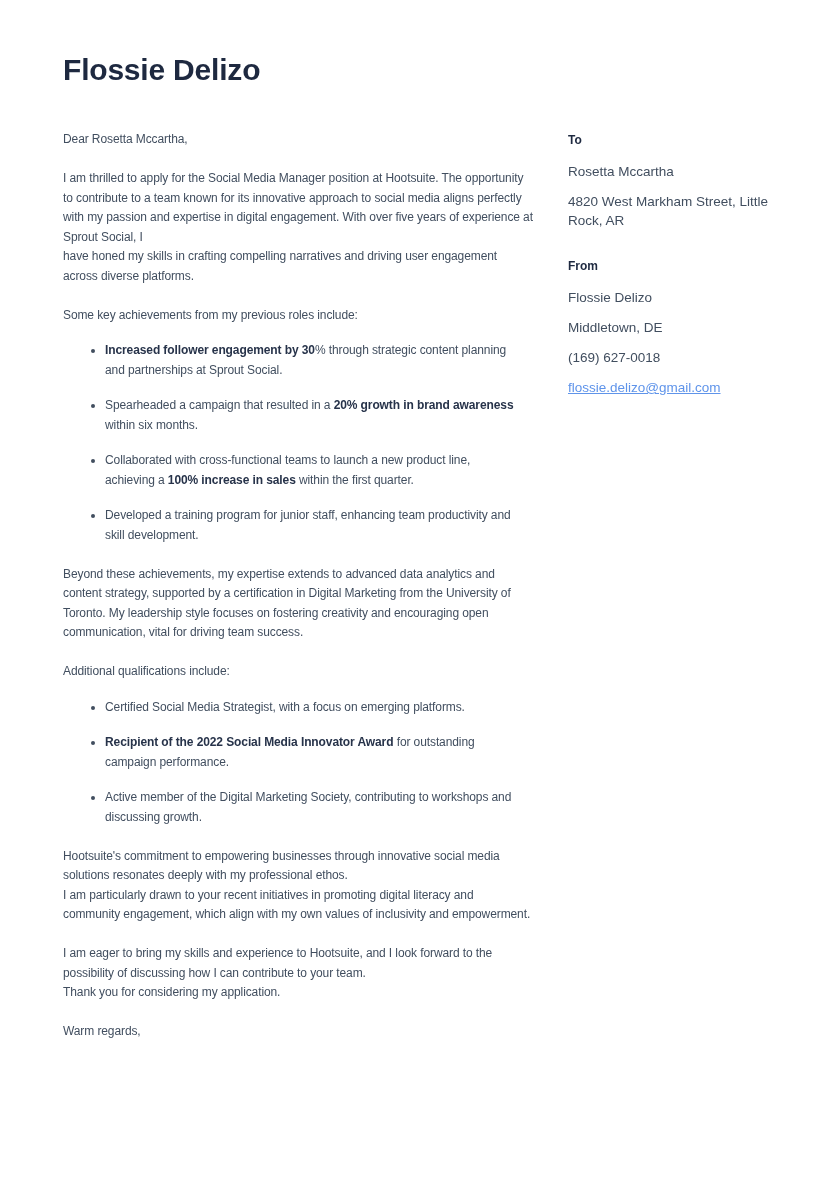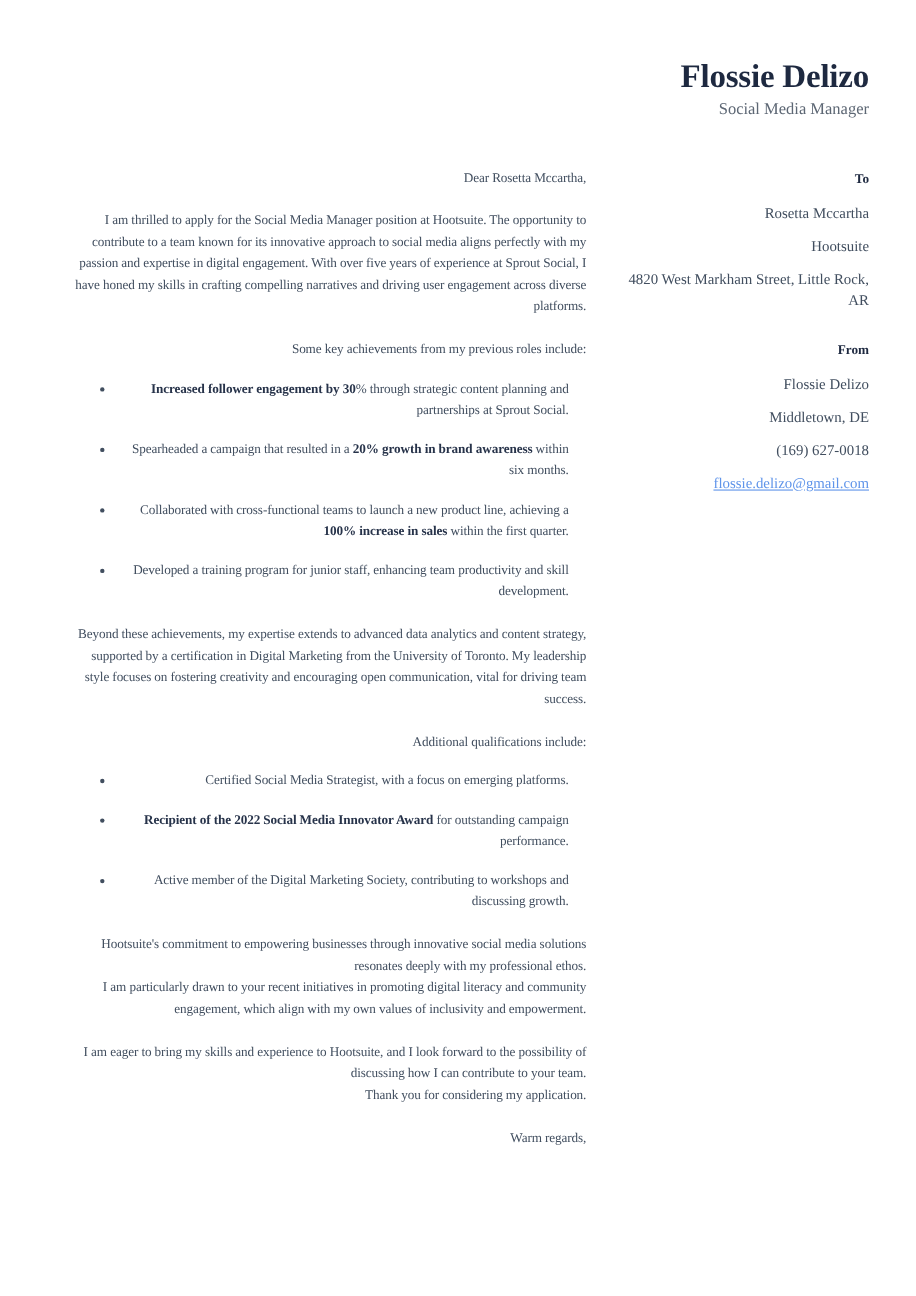--- a/index.html
+++ b/index.html
@@ -9,25 +9,24 @@
     --muted: #5d6774;
     --link: #5f94ea;
     --page-bg: #ffffff;
   }
   * { box-sizing: border-box; }
   html, body { margin: 0; padding: 0; background: #ffffff; }
   .page {
     width: 833px;
     height: 1178px;
     background: var(--page-bg);
-    font-family: Liberation Serif, serif;
+    font-family: Liberation Sans, sans-serif;
     position: relative;
     overflow: hidden;
     padding: 52px 43px 0 63px;
-    text-align: right;
   }
   
   .header h1 {
     margin: 0;
     font-size: 30px;
     line-height: 36px;
     font-weight: 700;
     color: var(--heading);
     letter-spacing: -0.2px;
   }
@@ -90,21 +89,20 @@
     cursor: pointer;
   }
 </style>
 </head>
 <body>
 
 <div class="page">
 
   <header class="header">
     <h1>Flossie Delizo</h1>
-    <div class="job-title">Social Media Manager</div>
   </header>
 
   <div class="columns">
 
     <main class="letter">
       <p>Dear Rosetta Mccartha,</p>
 
       <p>I am thrilled to apply for the Social Media Manager position at Hootsuite. The opportunity to contribute to a team known for its innovative approach to social media aligns perfectly with my passion and expertise in digital engagement. With over five years of experience at Sprout Social, I
 have honed my skills in crafting compelling narratives and driving user engagement across diverse platforms.</p>
 
@@ -130,21 +128,20 @@
 
       <p>I am eager to bring my skills and experience to Hootsuite, and I look forward to the possibility of discussing how I can contribute to your team.
 Thank you for considering my application.</p>
 
       <p>Warm regards,</p>
     </main>
 
     <aside class="sidebar">
       <h3>To</h3>
       <div class="row">Rosetta Mccartha</div>
-      <div class="row">Hootsuite</div>
       <div class="row">4820 West Markham Street, Little Rock, AR</div>
 
       <h3 class="from-heading">From</h3>
       <div class="row">Flossie Delizo</div>
       <div class="row">Middletown, DE</div>
       <div class="row">(169) 627-0018</div>
       <div class="row">
         <a class="email" href="#">flossie.delizo@gmail.com</a>
       </div>
     </aside>

